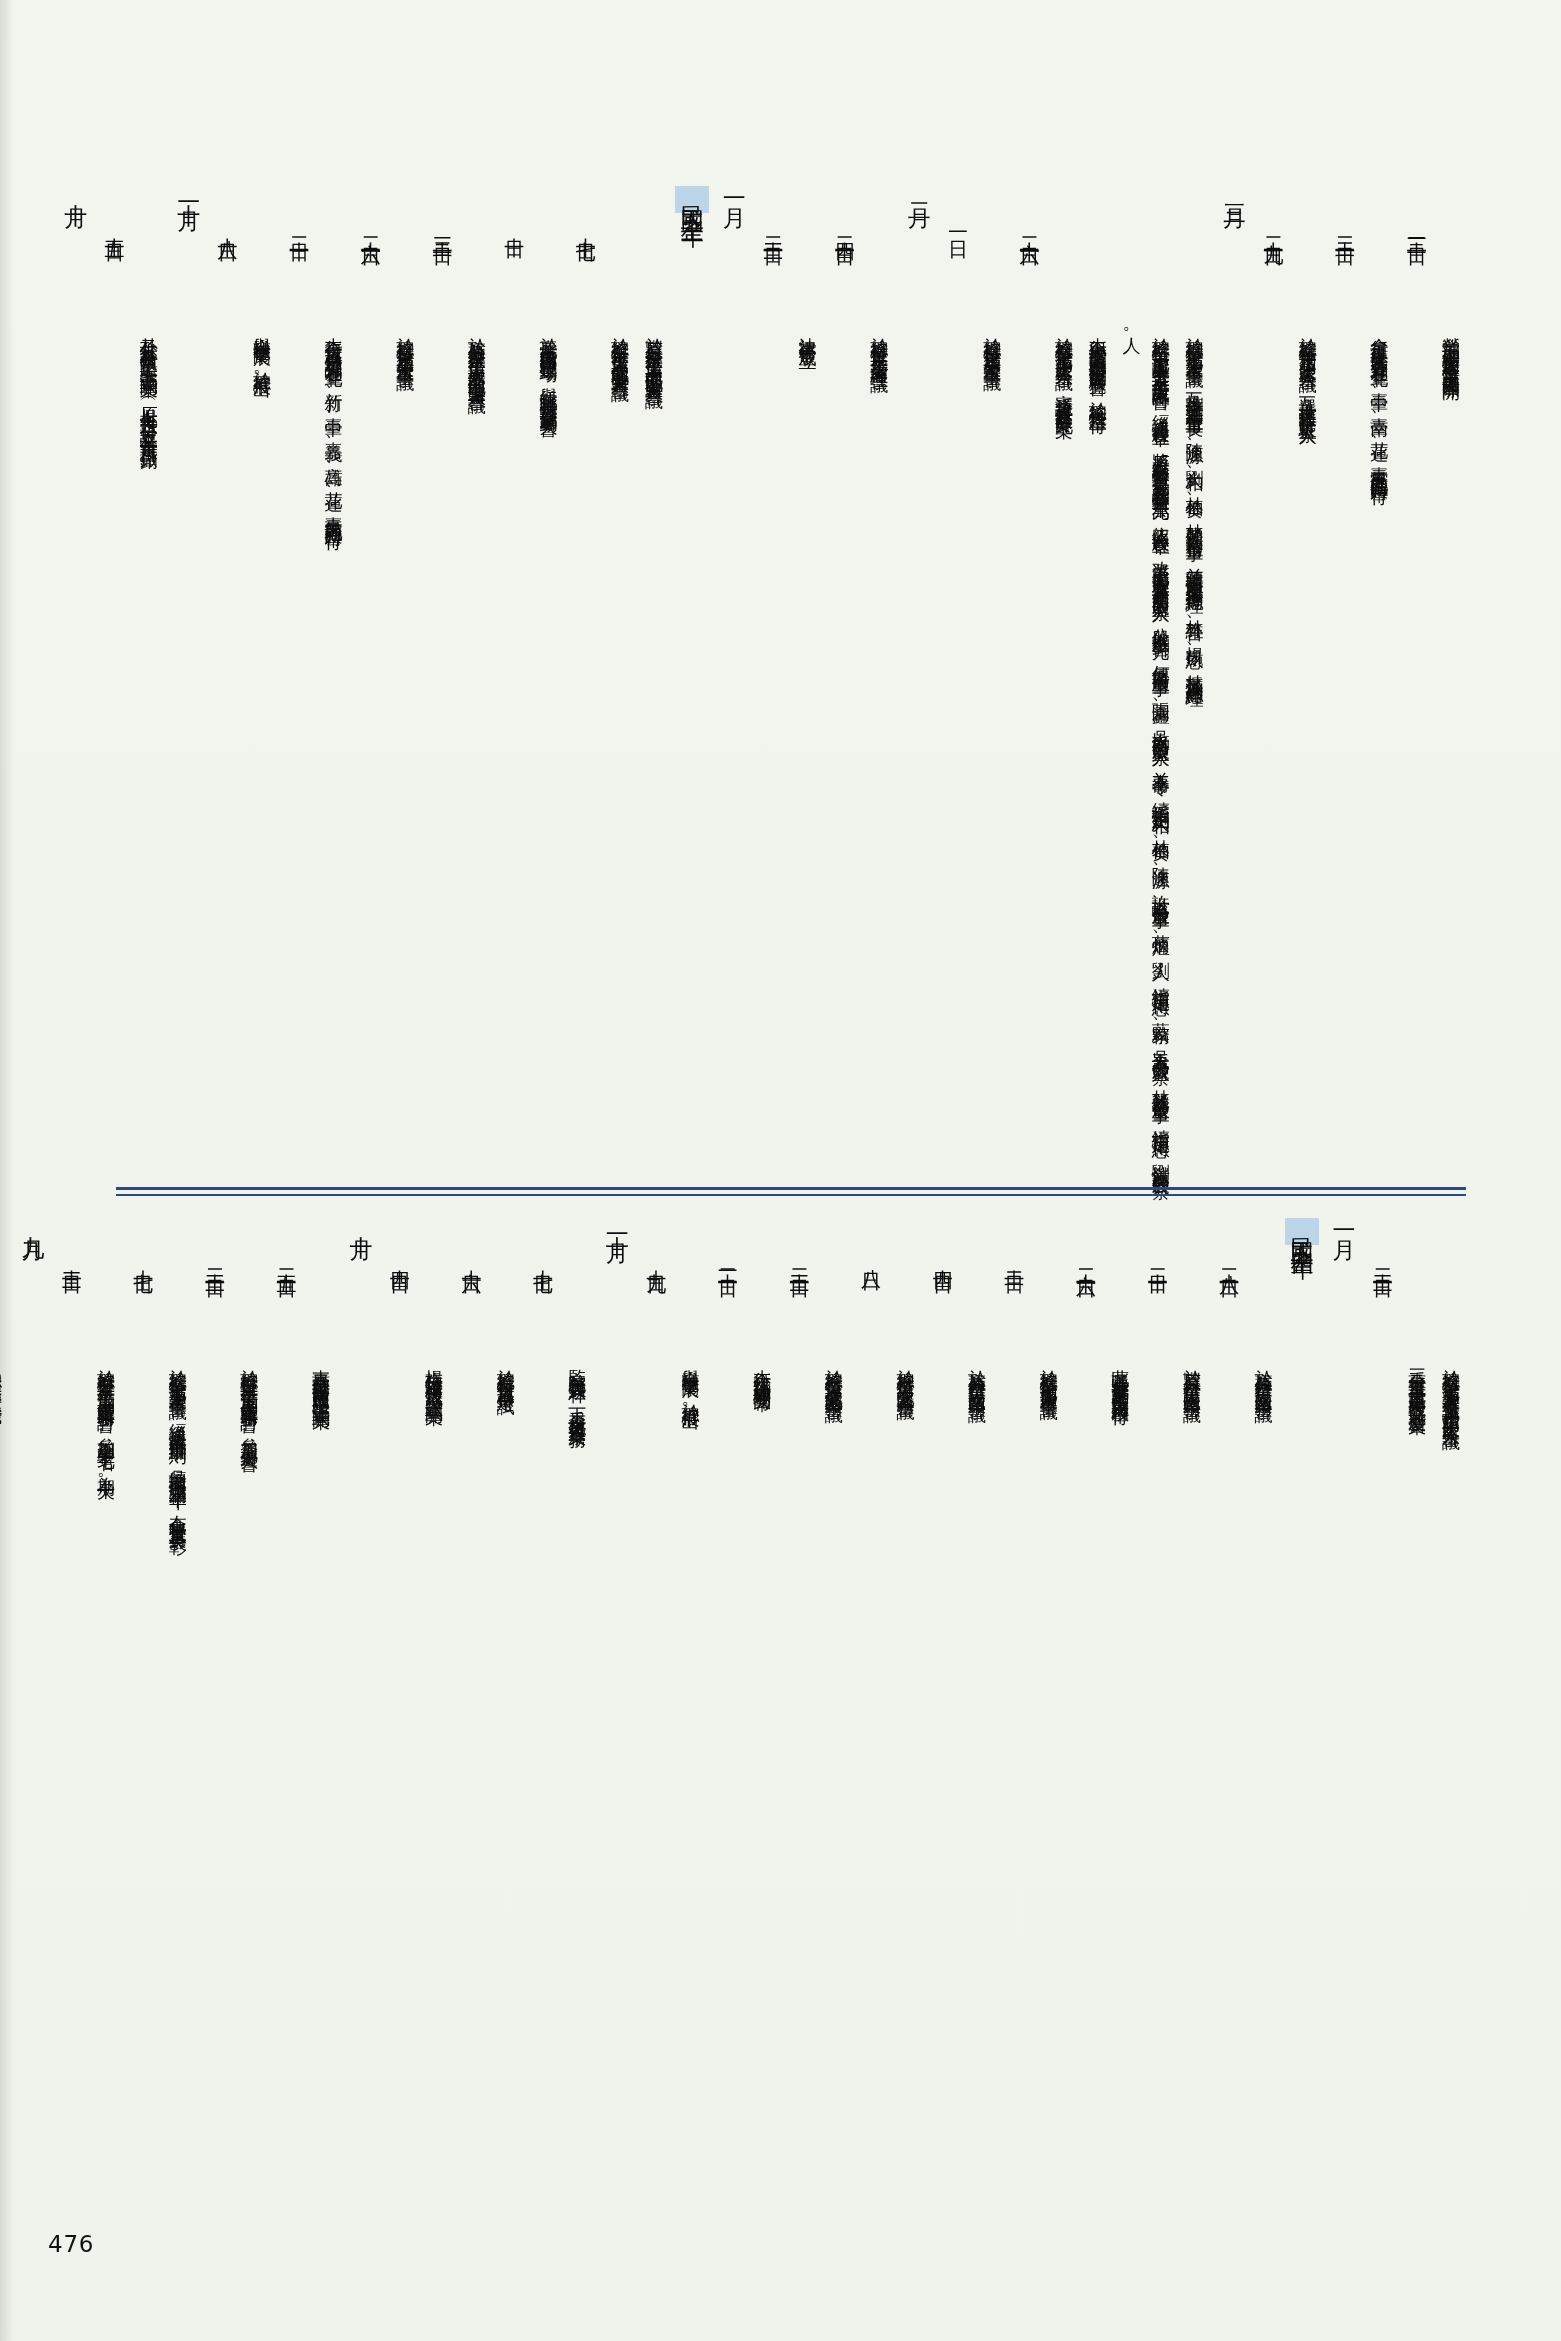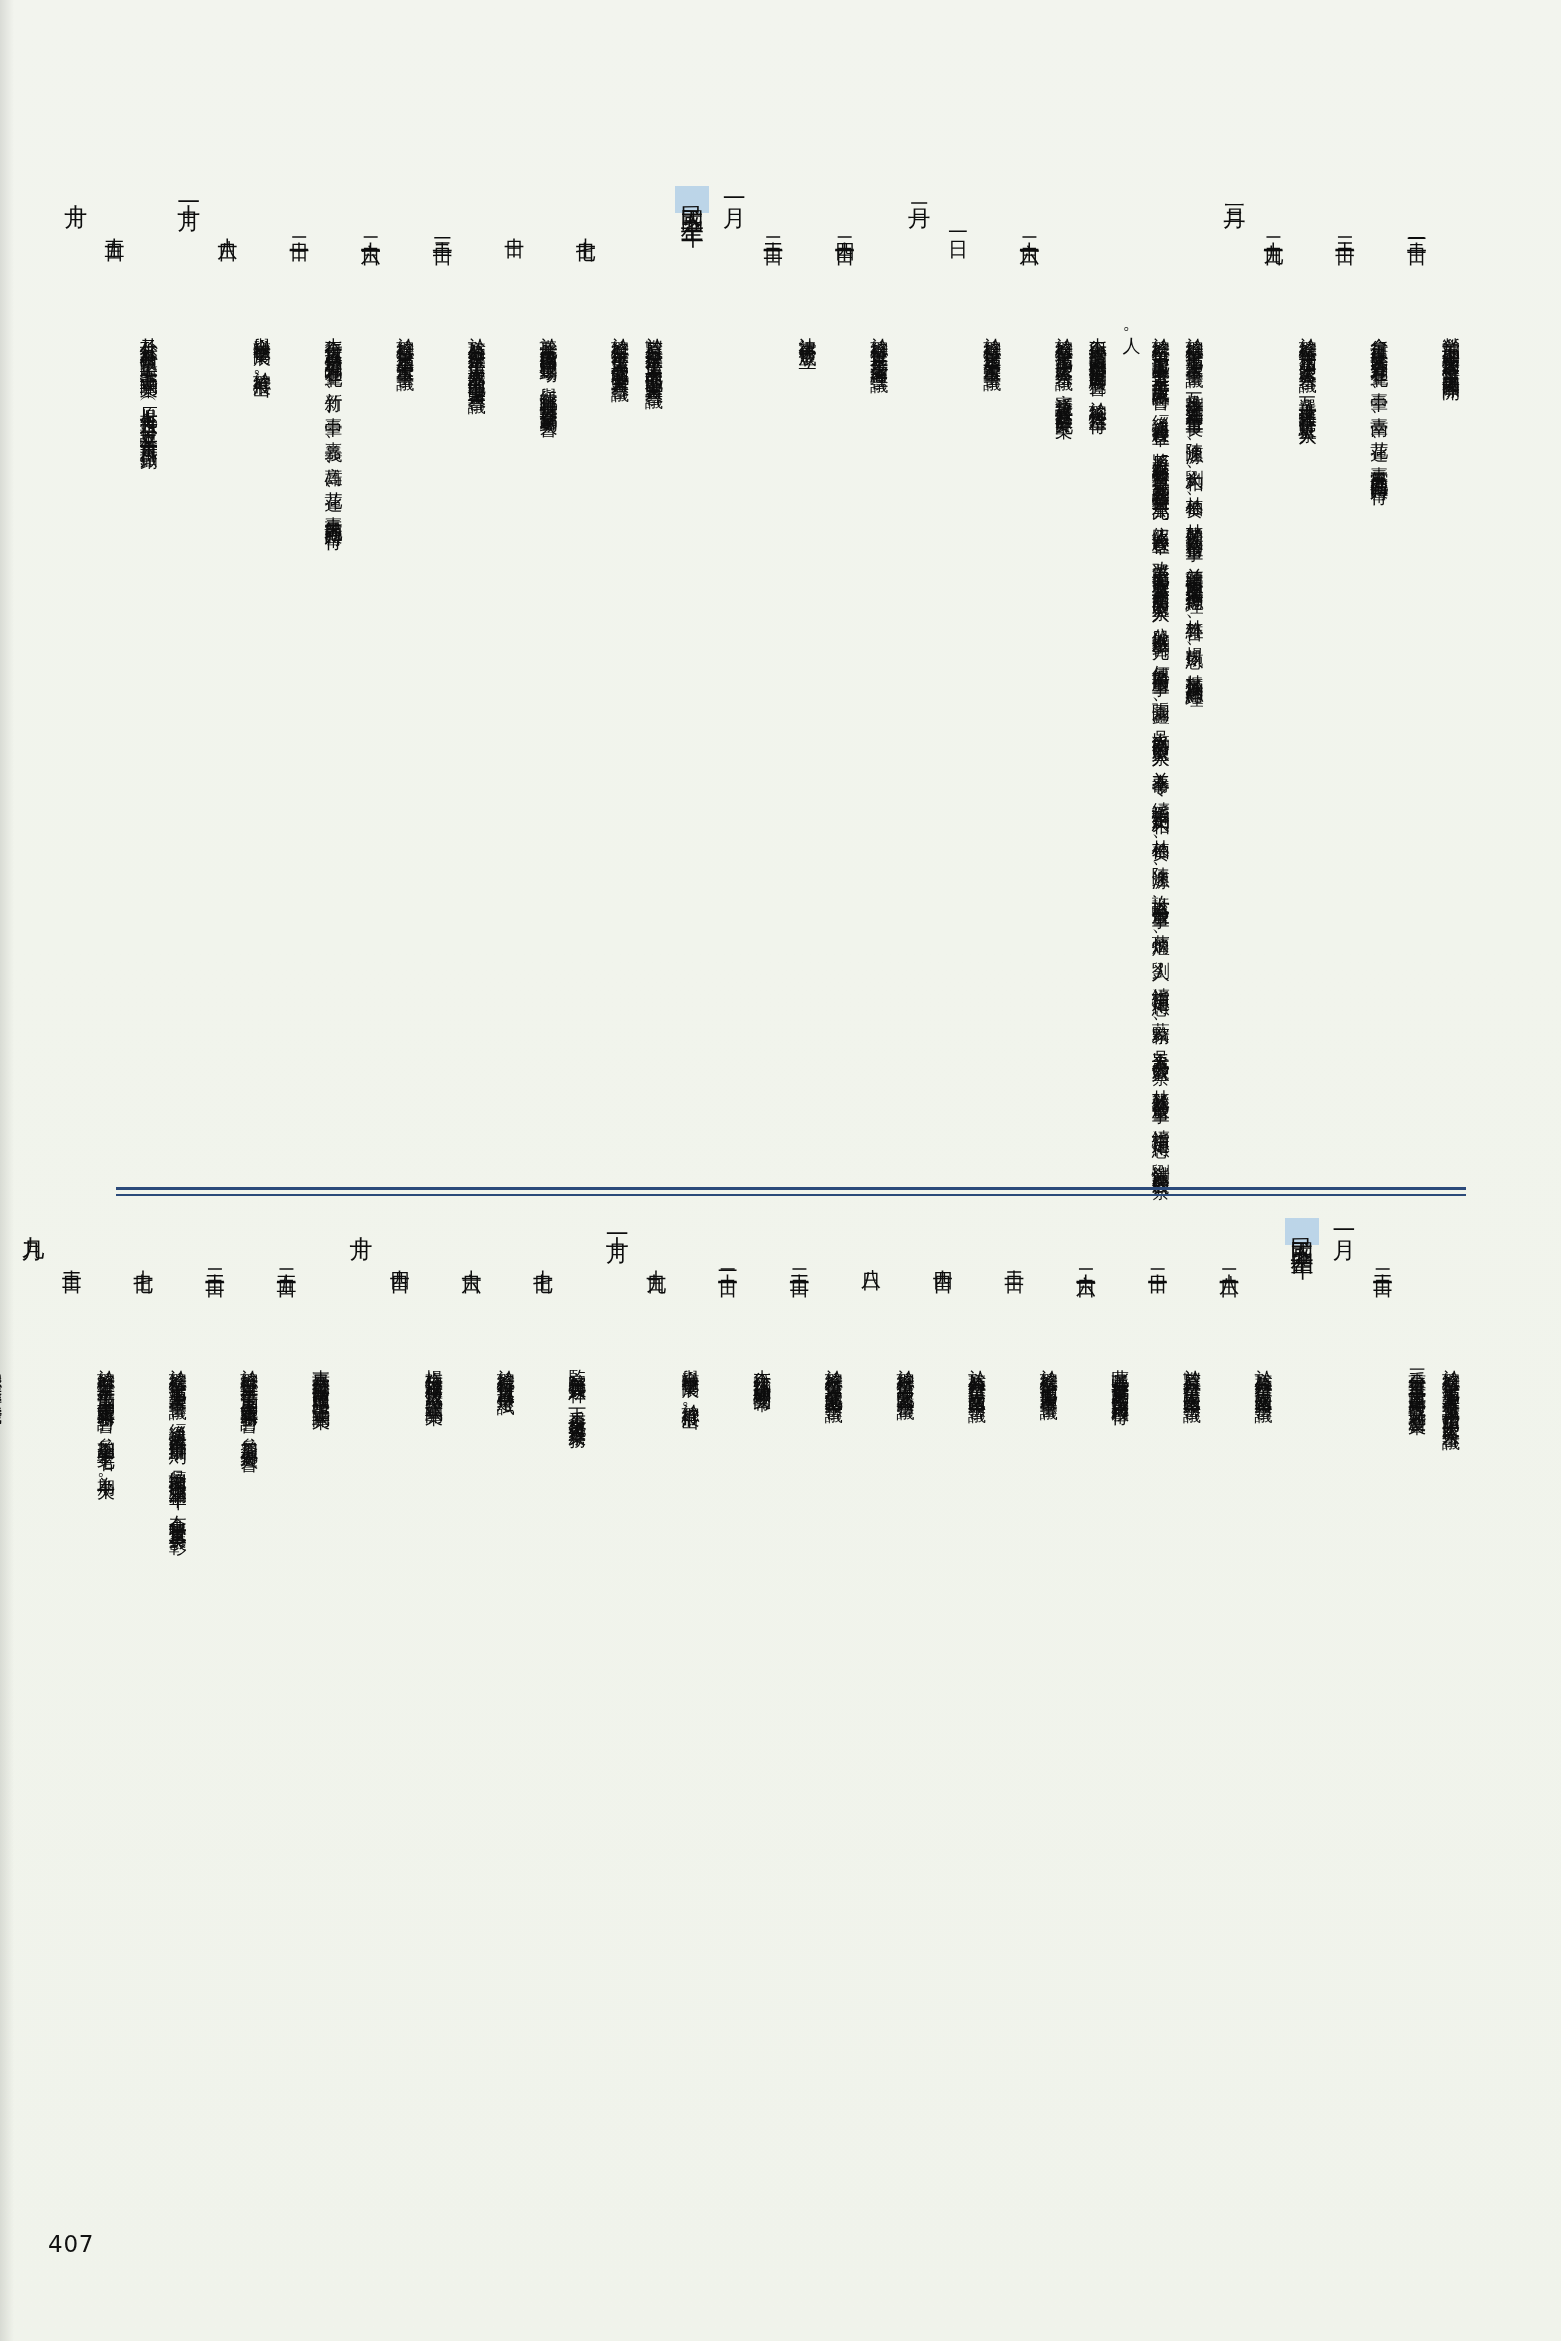--- a/index.html
+++ b/index.html
@@ -314,15 +314,15 @@
             <div class="entry-body">三重分行遷至三重市重新路二段五號之一新廈營業。</div>
           </div>
           <div class="entry">
             <div class="entry-body">於總行舉行第七屆第五次董事會議及第十八屆第二次監察人會議。</div>
           </div>
         </div>
     </div>
 
   </div>
 
-  <div class="page-number">407</div>
+  <div class="page-number">476</div>
 </div>
 
 
 </body></html>

